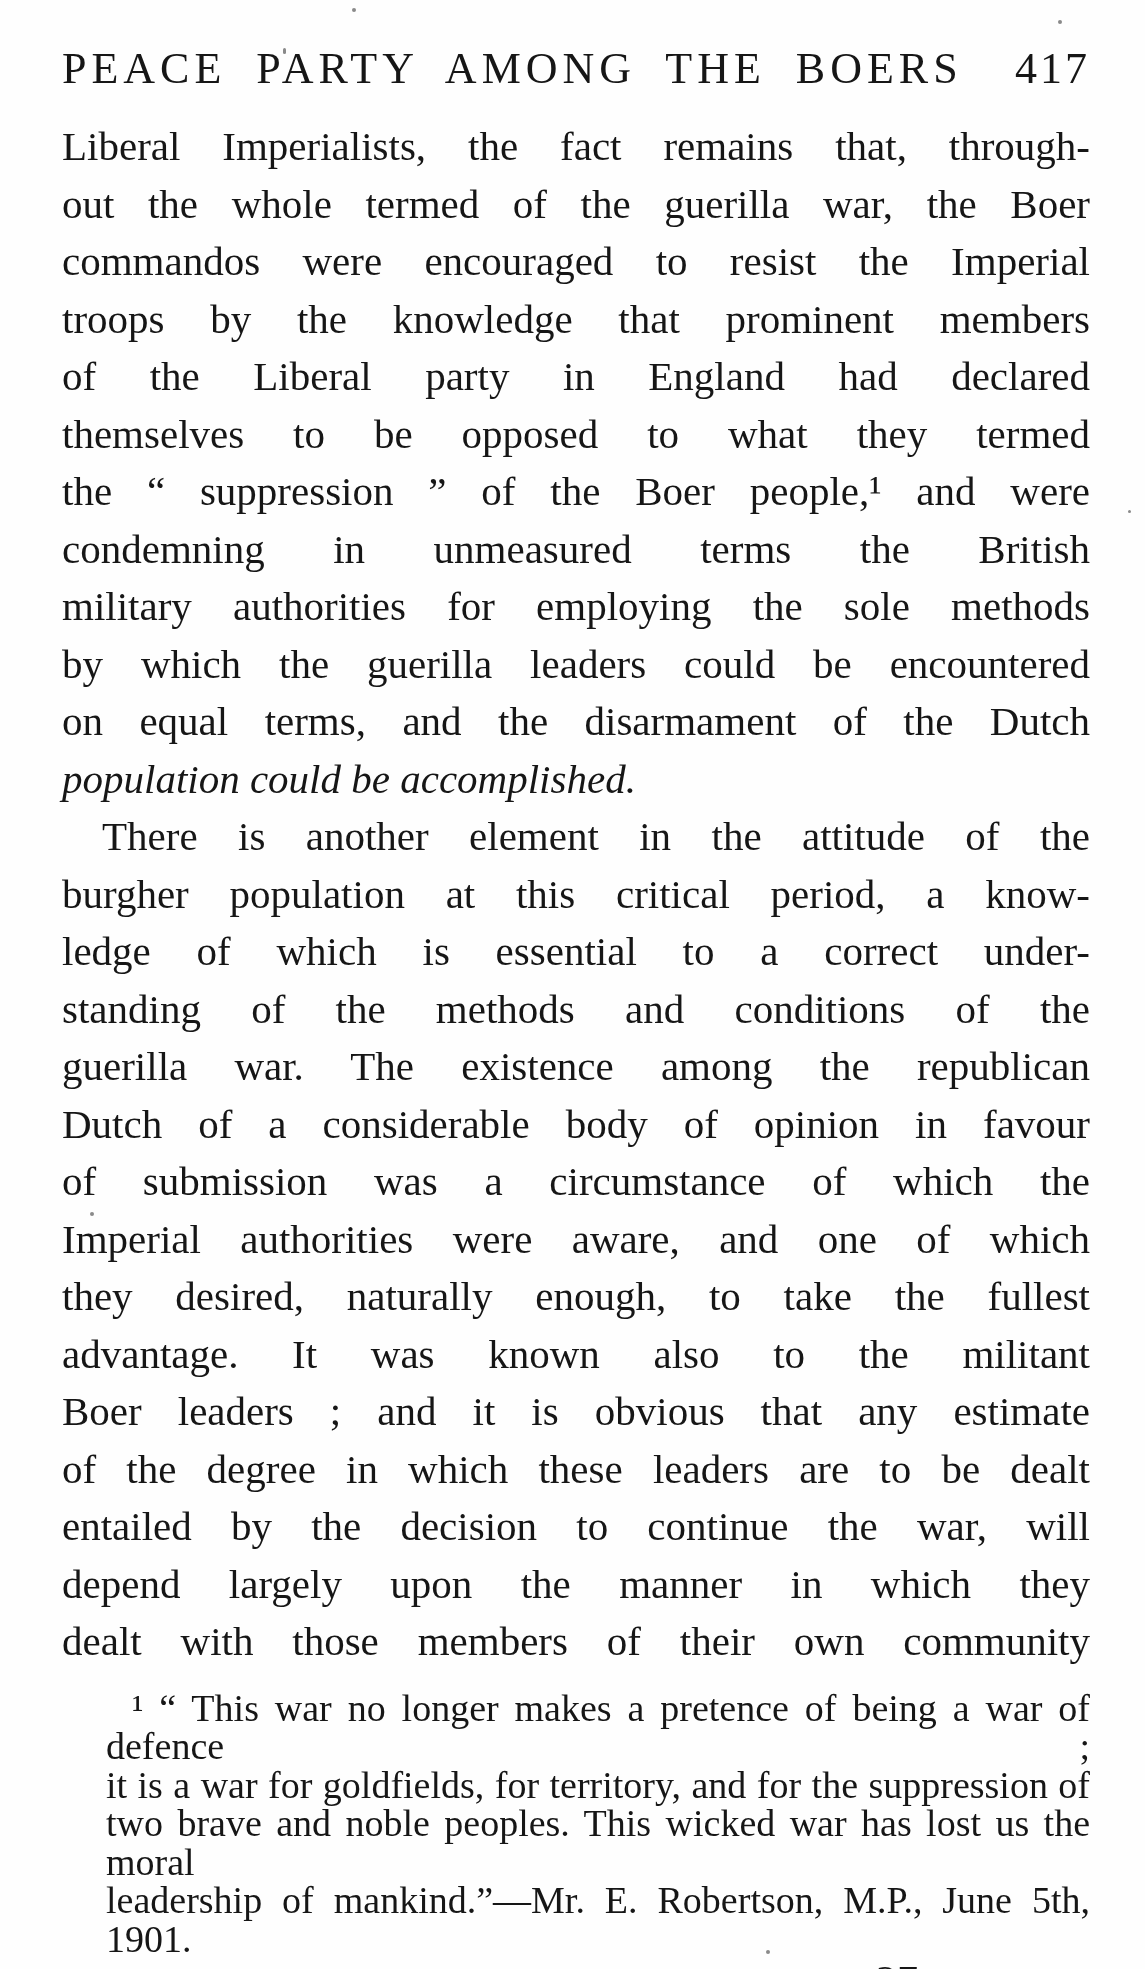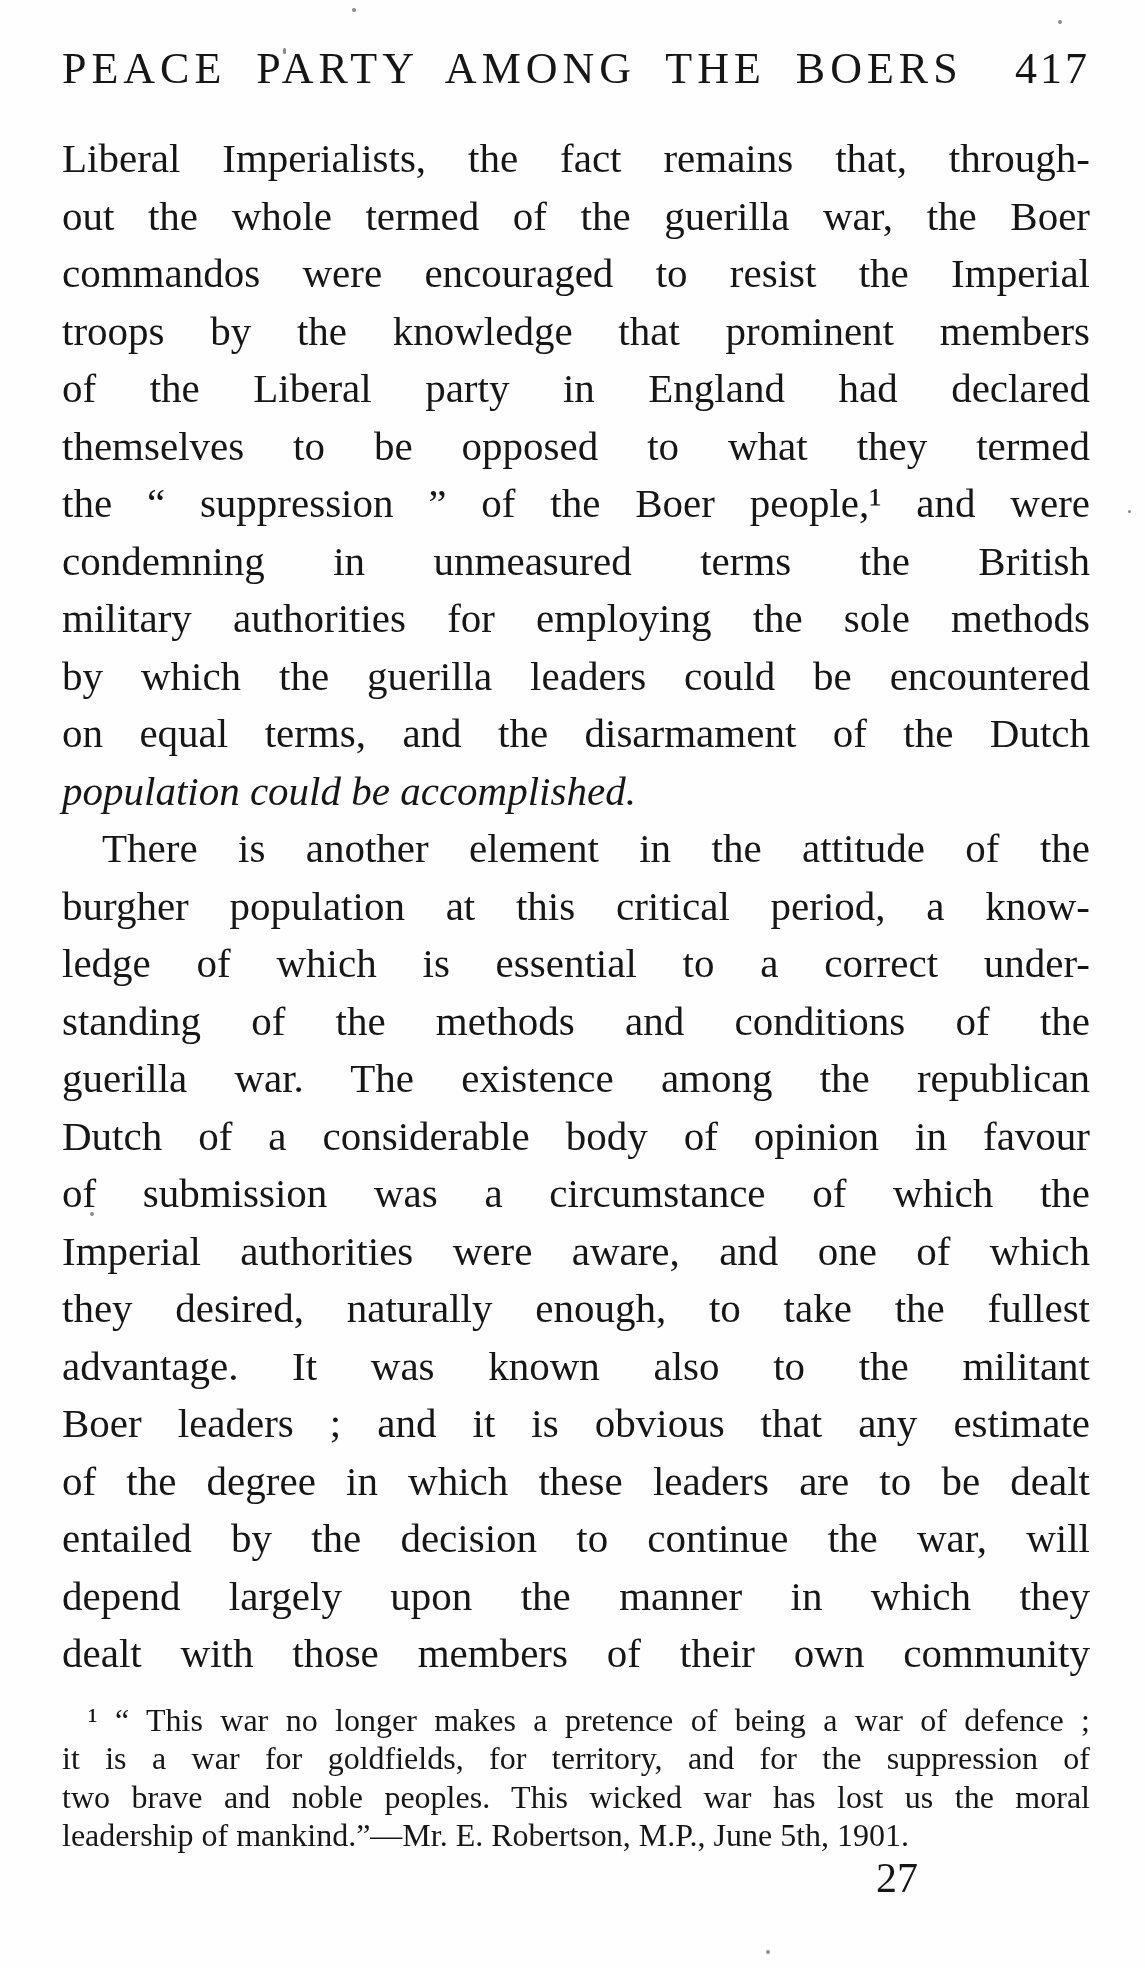--- a/index.html
+++ b/index.html
@@ -27,44 +27,45 @@
     white-space: nowrap;
   }
   .rh-title {
     letter-spacing: 5px;
     word-spacing: 14px;
   }
   .rh-page {
     letter-spacing: 3px;
   }
   .body-text {
-    margin-top: 36px;
+    margin-top: 24px;
   }
   .line {
     font-size: 41px;
     line-height: 57.5px;
     text-align: justify;
     text-align-last: justify;
     white-space: normal;
   }
   .line.short {
     text-align-last: left;
     font-style: italic;
   }
   .line.indent {
     text-indent: 40px;
   }
   .footnote {
     margin-top: 18px;
   }
   .fline {
-    font-size: 32px;
+    font-size: 38px;
     line-height: 38.5px;
     text-align: justify;
     text-align-last: justify;
+    margin-left: 44px;
   }
   .fline.indent {
     text-indent: 26px;
   }
   .fline.short {
     text-align-last: left;
   }
   .signature {
     margin-top: 0;
     font-size: 42px;

